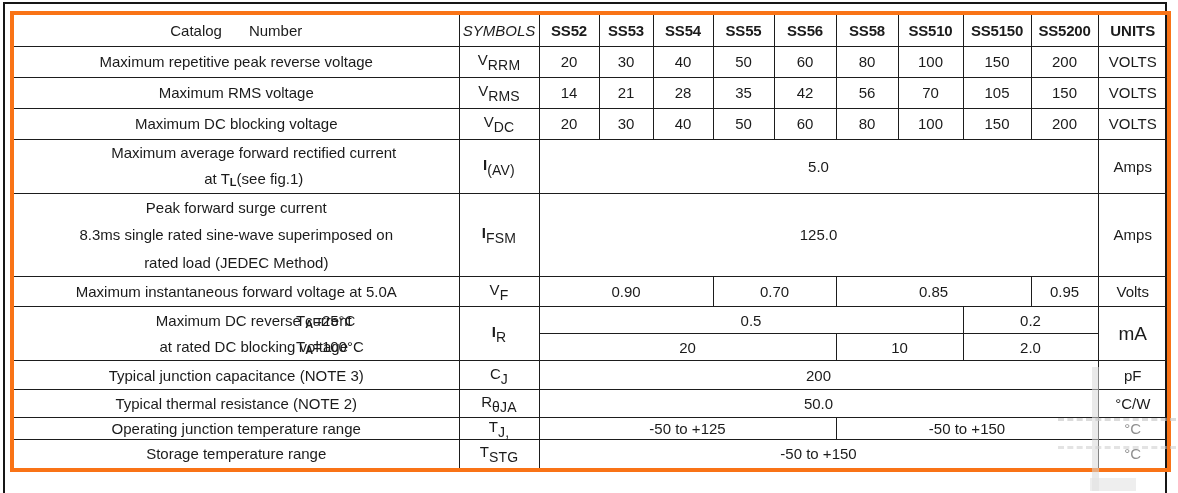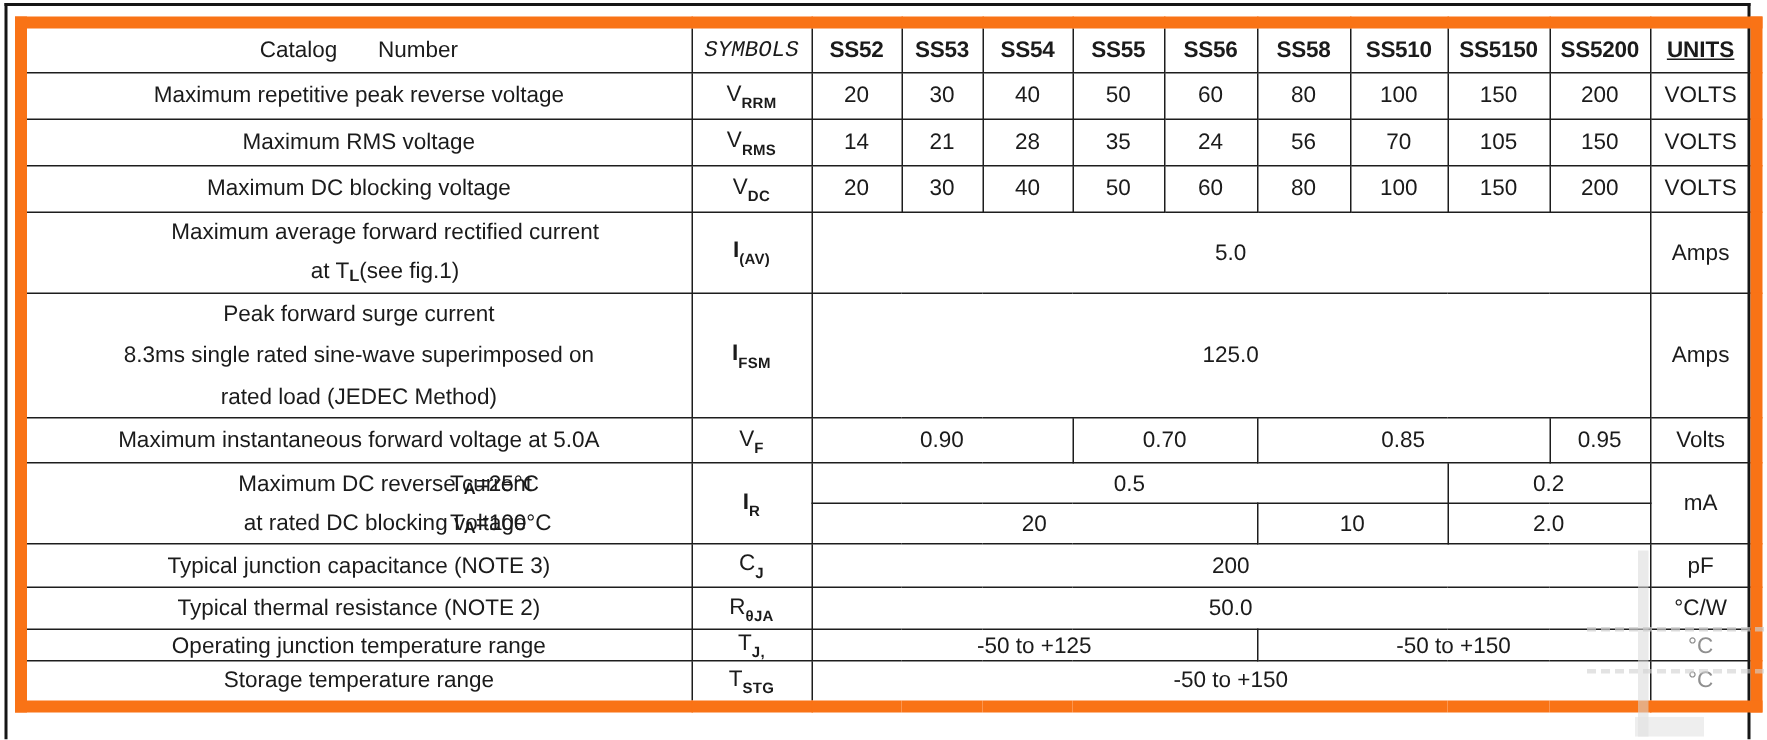--- a/index.html
+++ b/index.html
@@ -7,51 +7,51 @@
     position:relative;width:1178px;height:493px;background:#ffffff;
     font-family:"Liberation Sans", sans-serif;color:#1b1b1b;overflow:hidden;
   }
   .outer-frame{
     position:absolute;left:3px;top:2px;width:1160px;height:520px;
     border:2px solid #161616;border-bottom:none;
   }
   table.spec-table{
     position:absolute;left:10px;top:11px;width:1157px;
     border-collapse:collapse;table-layout:fixed;
-    border:8px solid #f97316;
+    border:4px solid #f97316;
   }
   table.spec-table td{
     border:1px solid #1d1d1d;text-align:center;vertical-align:middle;
     font-size:15px;padding:0;overflow:hidden;white-space:nowrap;
   }
   
   tr.h-hdr{height:33px}
   tr.h-v{height:31px}
   tr.h-iav{height:54px}
   tr.h-ifsm{height:83px}
   tr.h-vf{height:30px}
   tr.h-ir{height:27px}
   tr.h-cj{height:29px}
   tr.h-rth{height:28px}
   tr.h-tj{height:17px}
   tr.h-tstg{height:30px}
   
   td.desc{text-align:left;padding-left:10px;font-size:15px;}
   td.cat{font-size:16px;padding-left:44px;}
   td.cat .w2{margin-left:27px;}
-  td.symhdr{font-style:italic;font-size:13px;font-family:Liberation Mono, monospace;}
+  td.symhdr{font-style:italic;font-size:13px;}
   td.devhdr{font-weight:bold;font-size:14px;letter-spacing:-0.2px;}
-  td.unitshdr{font-weight:bold;font-size:15px;text-decoration:underline;}
+  td.unitshdr{font-weight:bold;font-size:15px;}
   td.unit{font-size:14px;}
   td.unit-gray{color:#8f8f8f;}
   td.low{vertical-align:bottom;padding-bottom:2px;}
   
   .sym-main{font-size:15px;}
   .sym-bold{font-weight:bold;}
-  sub.ssub{font-size:10px;font-weight:bold;position:relative;top:1px;letter-spacing:0.2px;}
+  sub.ssub{font-size:14px;font-weight:normal;position:relative;top:1px;letter-spacing:0.2px;}
   
   .dline{line-height:26px;position:relative;padding-left:35px;}
   .dline3{line-height:27.5px;position:relative;}
   .dsub{font-size:11px;font-weight:bold;position:relative;top:2px;}
   .cond{position:absolute;left:282px;top:0;}
   
   .wm{position:absolute;pointer-events:none;z-index:5;}
   .wm-band{left:1092px;top:367px;width:7px;height:124px;background:#d9d9d9;opacity:.55;}
   .wm-dash1{left:1058px;top:418px;width:118px;border-top:3px dashed #cccccc;opacity:.7;}
   .wm-dash2{left:1058px;top:446px;width:118px;border-top:3px dashed #d2d2d2;opacity:.6;}
@@ -111,21 +111,21 @@
       <td class="unit">VOLTS</td>
     </tr>
 
     <tr class="h-v">
       <td class="desc">Maximum RMS voltage</td>
       <td><span class="sym-main">V</span><sub class="ssub">RMS</sub></td>
       <td>14</td>
       <td>21</td>
       <td>28</td>
       <td>35</td>
-      <td>24</td>
+      <td>42</td>
       <td>56</td>
       <td>70</td>
       <td>105</td>
       <td>150</td>
       <td class="unit">VOLTS</td>
     </tr>
 
     <tr class="h-v">
       <td class="desc">Maximum DC blocking voltage</td>
       <td><span class="sym-main">V</span><sub class="ssub">DC</sub></td>
@@ -173,21 +173,21 @@
     </tr>
 
     <tr class="h-ir">
       <td class="desc" rowspan="2">
         <div class="dline"><span>Maximum DC reverse current</span><span class="cond"><span>T</span><span class="dsub">A</span><span>=25°C</span></span></div>
         <div class="dline"><span>at rated DC blocking voltage</span><span class="cond"><span>T</span><span class="dsub">A</span><span>=100°C</span></span></div>
       </td>
       <td rowspan="2"><span class="sym-main sym-bold">I</span><sub class="ssub">R</sub></td>
       <td colspan="7">0.5</td>
       <td colspan="2">0.2</td>
-      <td class="unit" style="font-size:15px" rowspan="2">mA</td>
+      <td class="unit" style="font-size:19px" rowspan="2">mA</td>
     </tr>
     <tr class="h-ir">
       <td colspan="5">20</td>
       <td colspan="2">10</td>
       <td colspan="2">2.0</td>
     </tr>
 
     <tr class="h-cj">
       <td class="desc">Typical junction capacitance (NOTE 3)</td>
       <td><span class="sym-main">C</span><sub class="ssub">J</sub></td>

